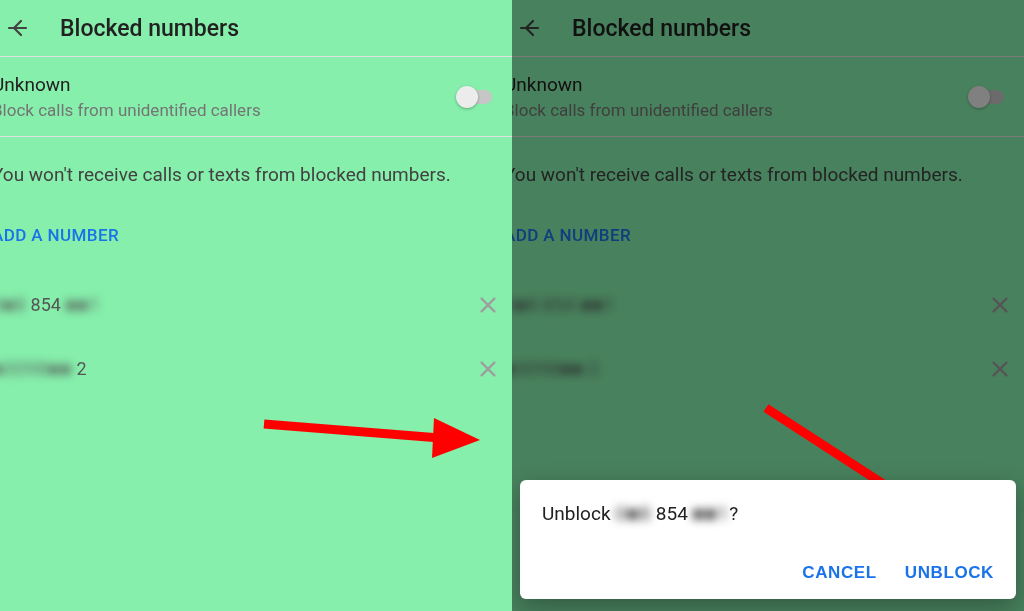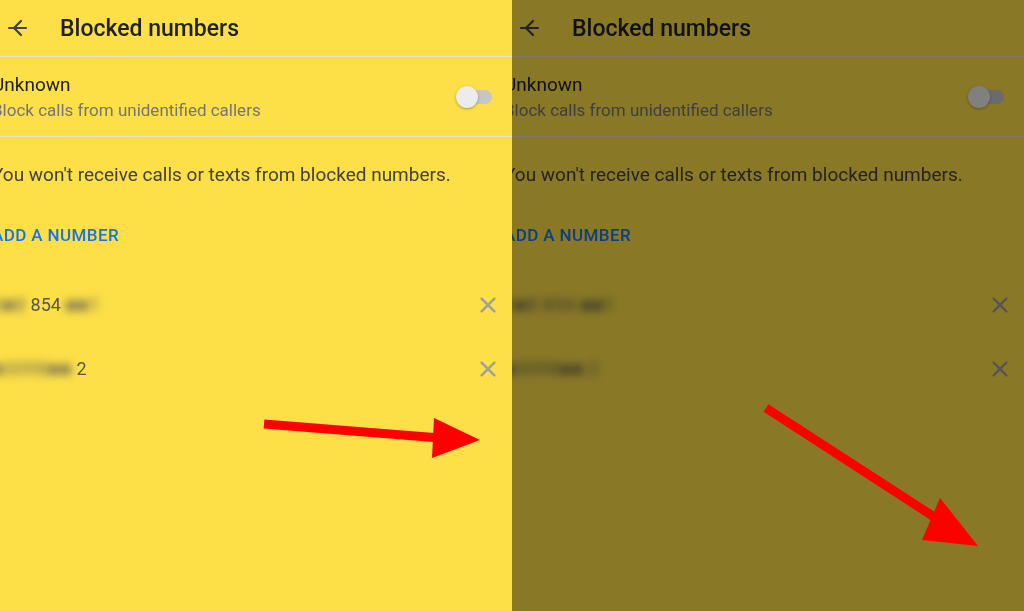--- a/index.html
+++ b/index.html
@@ -1,18 +1,18 @@
 <!DOCTYPE html>
 <html><head>
 <meta charset="utf-8">
 <style>
   * { box-sizing: border-box; margin: 0; padding: 0; }
   html, body { width: 1024px; height: 611px; font-family: Roboto, "Helvetica Neue", Arial, sans-serif; background: #fff; overflow: hidden; }
   .wrap { display: flex; width: 1024px; height: 611px; }
-  .pane { width: 512px; height: 611px; background: #fde047; position: relative; overflow: hidden; }
+  .pane { width: 512px; height: 611px; background: #86efac; position: relative; overflow: hidden; }
   .pane-inner { position: absolute; left: -8px; top: 0; width: 520px; }
   .header { display: flex; align-items: center; height: 56px; padding: 0 12px; }
   .back { width: 28px; height: 28px; display: flex; align-items: center; justify-content: center; margin-right: 28px; }
   .title { font-size: 23px; font-weight: 500; color: #212121; }
   .divider { height: 1px; background: #e0e0e0; }
   .unknown { display: flex; align-items: center; padding: 16px 16px 16px 0; }
   .unknown-text { flex: 1; }
   .unknown-title { font-size: 19px; color: #212121; margin-bottom: 4px; }
   .unknown-sub { font-size: 17px; color: #757575; }
   .toggle { width: 40px; height: 22px; position: relative; }
@@ -153,15 +153,26 @@
 
     <div class="scrim"></div>
 
     <div class="arrow" style="left:250px; top:400px;">
       <svg width="230" height="170" viewBox="0 0 230 170">
         <line x1="4" y1="8" x2="180" y2="122" stroke="#ff0000" stroke-width="9"></line>
         <polygon points="178,98 216,146 160,140" fill="#ff0000"></polygon>
       </svg>
     </div>
 
+    <div class="dialog">
+      <div class="dialog-text">
+        <span>Unblock </span><span class="blur">0■8</span>
+        <span>854</span>
+        <span class="blur">■■1</span><span>?</span>
+      </div>
+      <div class="dialog-actions">
+        <button class="dialog-btn">CANCEL</button>
+        <button class="dialog-btn">UNBLOCK</button>
+      </div>
+    </div>
   </div>
 
 </div>
 
 </body></html>

